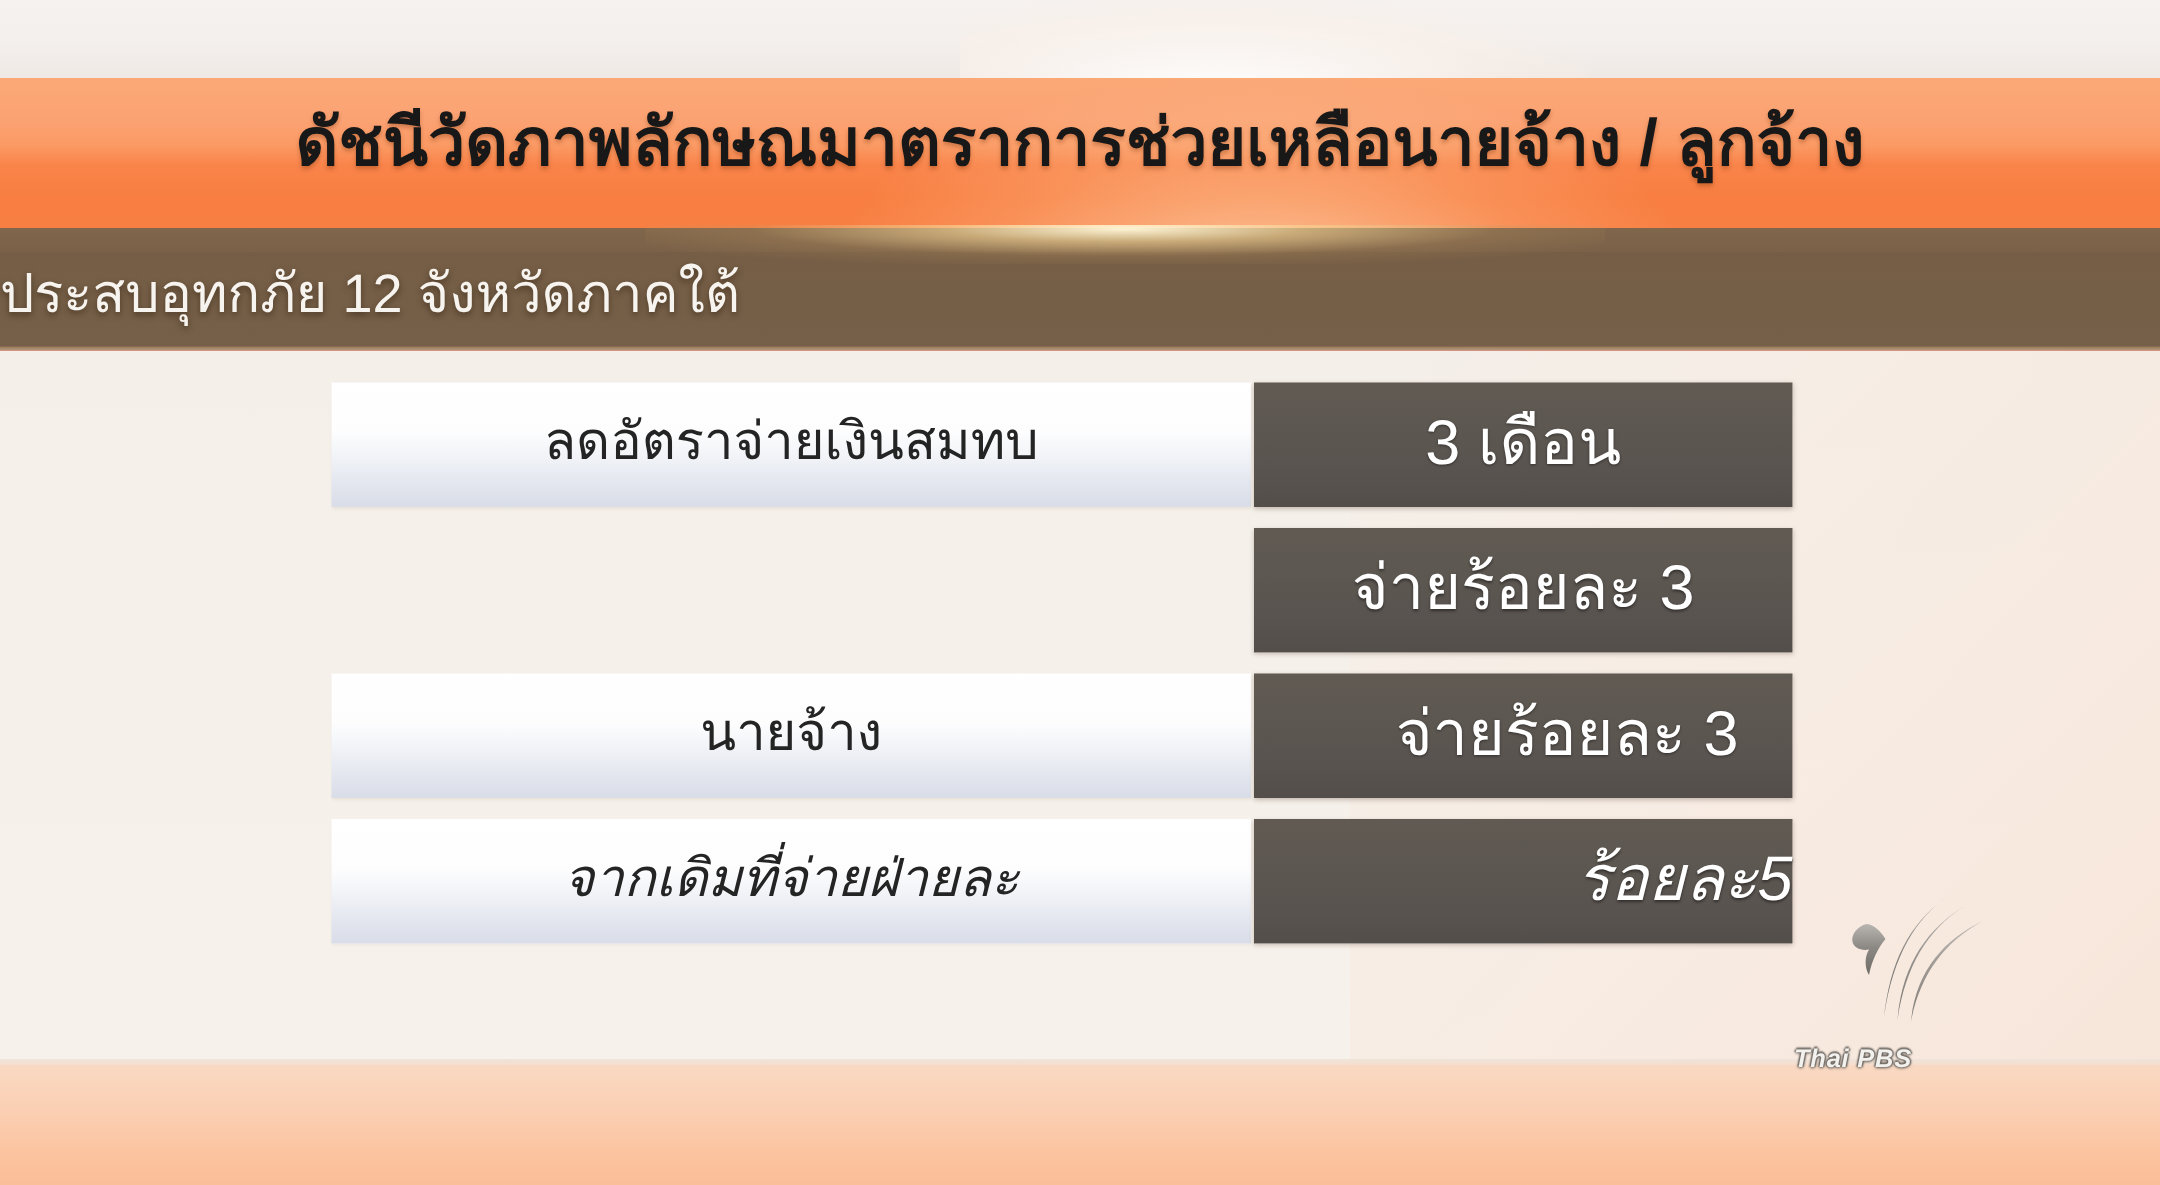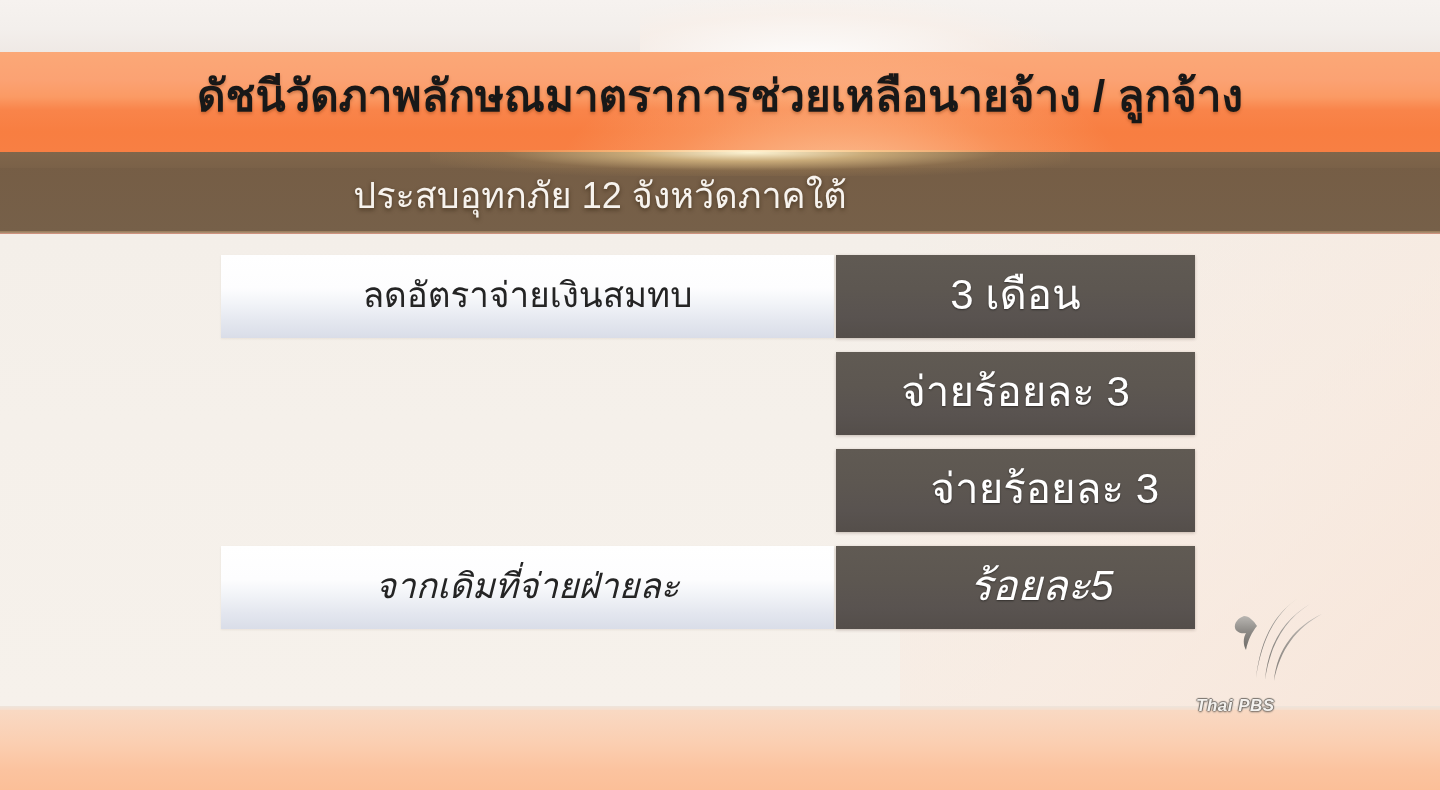--- a/index.html
+++ b/index.html
@@ -113,21 +113,20 @@
     letter-spacing: 0px;
     text-shadow: 0 2px 3px rgba(120,50,10,0.35);
     line-height: 60px;
     white-space: nowrap;
   }
 
   .subline {
     position: absolute;
     left: 0; top: 172px;
     width: 1200px;
-    text-align: center;
     font-size: 36px;
     font-weight: normal;
     color: #f7f3ee;
     line-height: 48px;
     text-shadow: 0 2px 4px rgba(40,25,10,0.55);
     white-space: nowrap;
   }
 
   
   .table-wrap {
@@ -176,21 +175,21 @@
     left: 631px; top: 0;
     width: 359px;
     height: 83px;
     background: linear-gradient(180deg, #605a53 0%, #5d5751 40%, #595350 75%, #544e4a 100%);
     box-shadow: 0 1px 3px rgba(80,60,45,0.30);
     display: flex;
     align-items: center;
     justify-content: center;
   }
   .cell-value.align-left {
-    justify-content: center;
+    justify-content: flex-end;
     padding-left: 52px;
     box-sizing: border-box;
   }
   .cell-value.align-right {
     justify-content: flex-end;
     padding-right: 36px;
     box-sizing: border-box;
   }
   .cell-value-text {
     font-size: 42px;
@@ -274,20 +273,23 @@
       </div>
     </div>
 
     <div class="trow">
       <div class="cell-value">
         <span class="cell-value-text">จ่ายร้อยละ 3</span>
       </div>
     </div>
 
     <div class="trow">
+      <div class="cell-label">
+        <span class="cell-label-text"><span>นายจ้าง</span><b></b></span>
+      </div>
       <div class="cell-value align-right">
         <span class="cell-value-text">จ่ายร้อยละ 3</span>
       </div>
     </div>
 
     <div class="trow">
       <div class="cell-label">
         <span class="cell-label-text"><span>จากเดิมที่จ่ายฝ่ายละ</span><b></b></span>
       </div>
       <div class="cell-value align-left">

